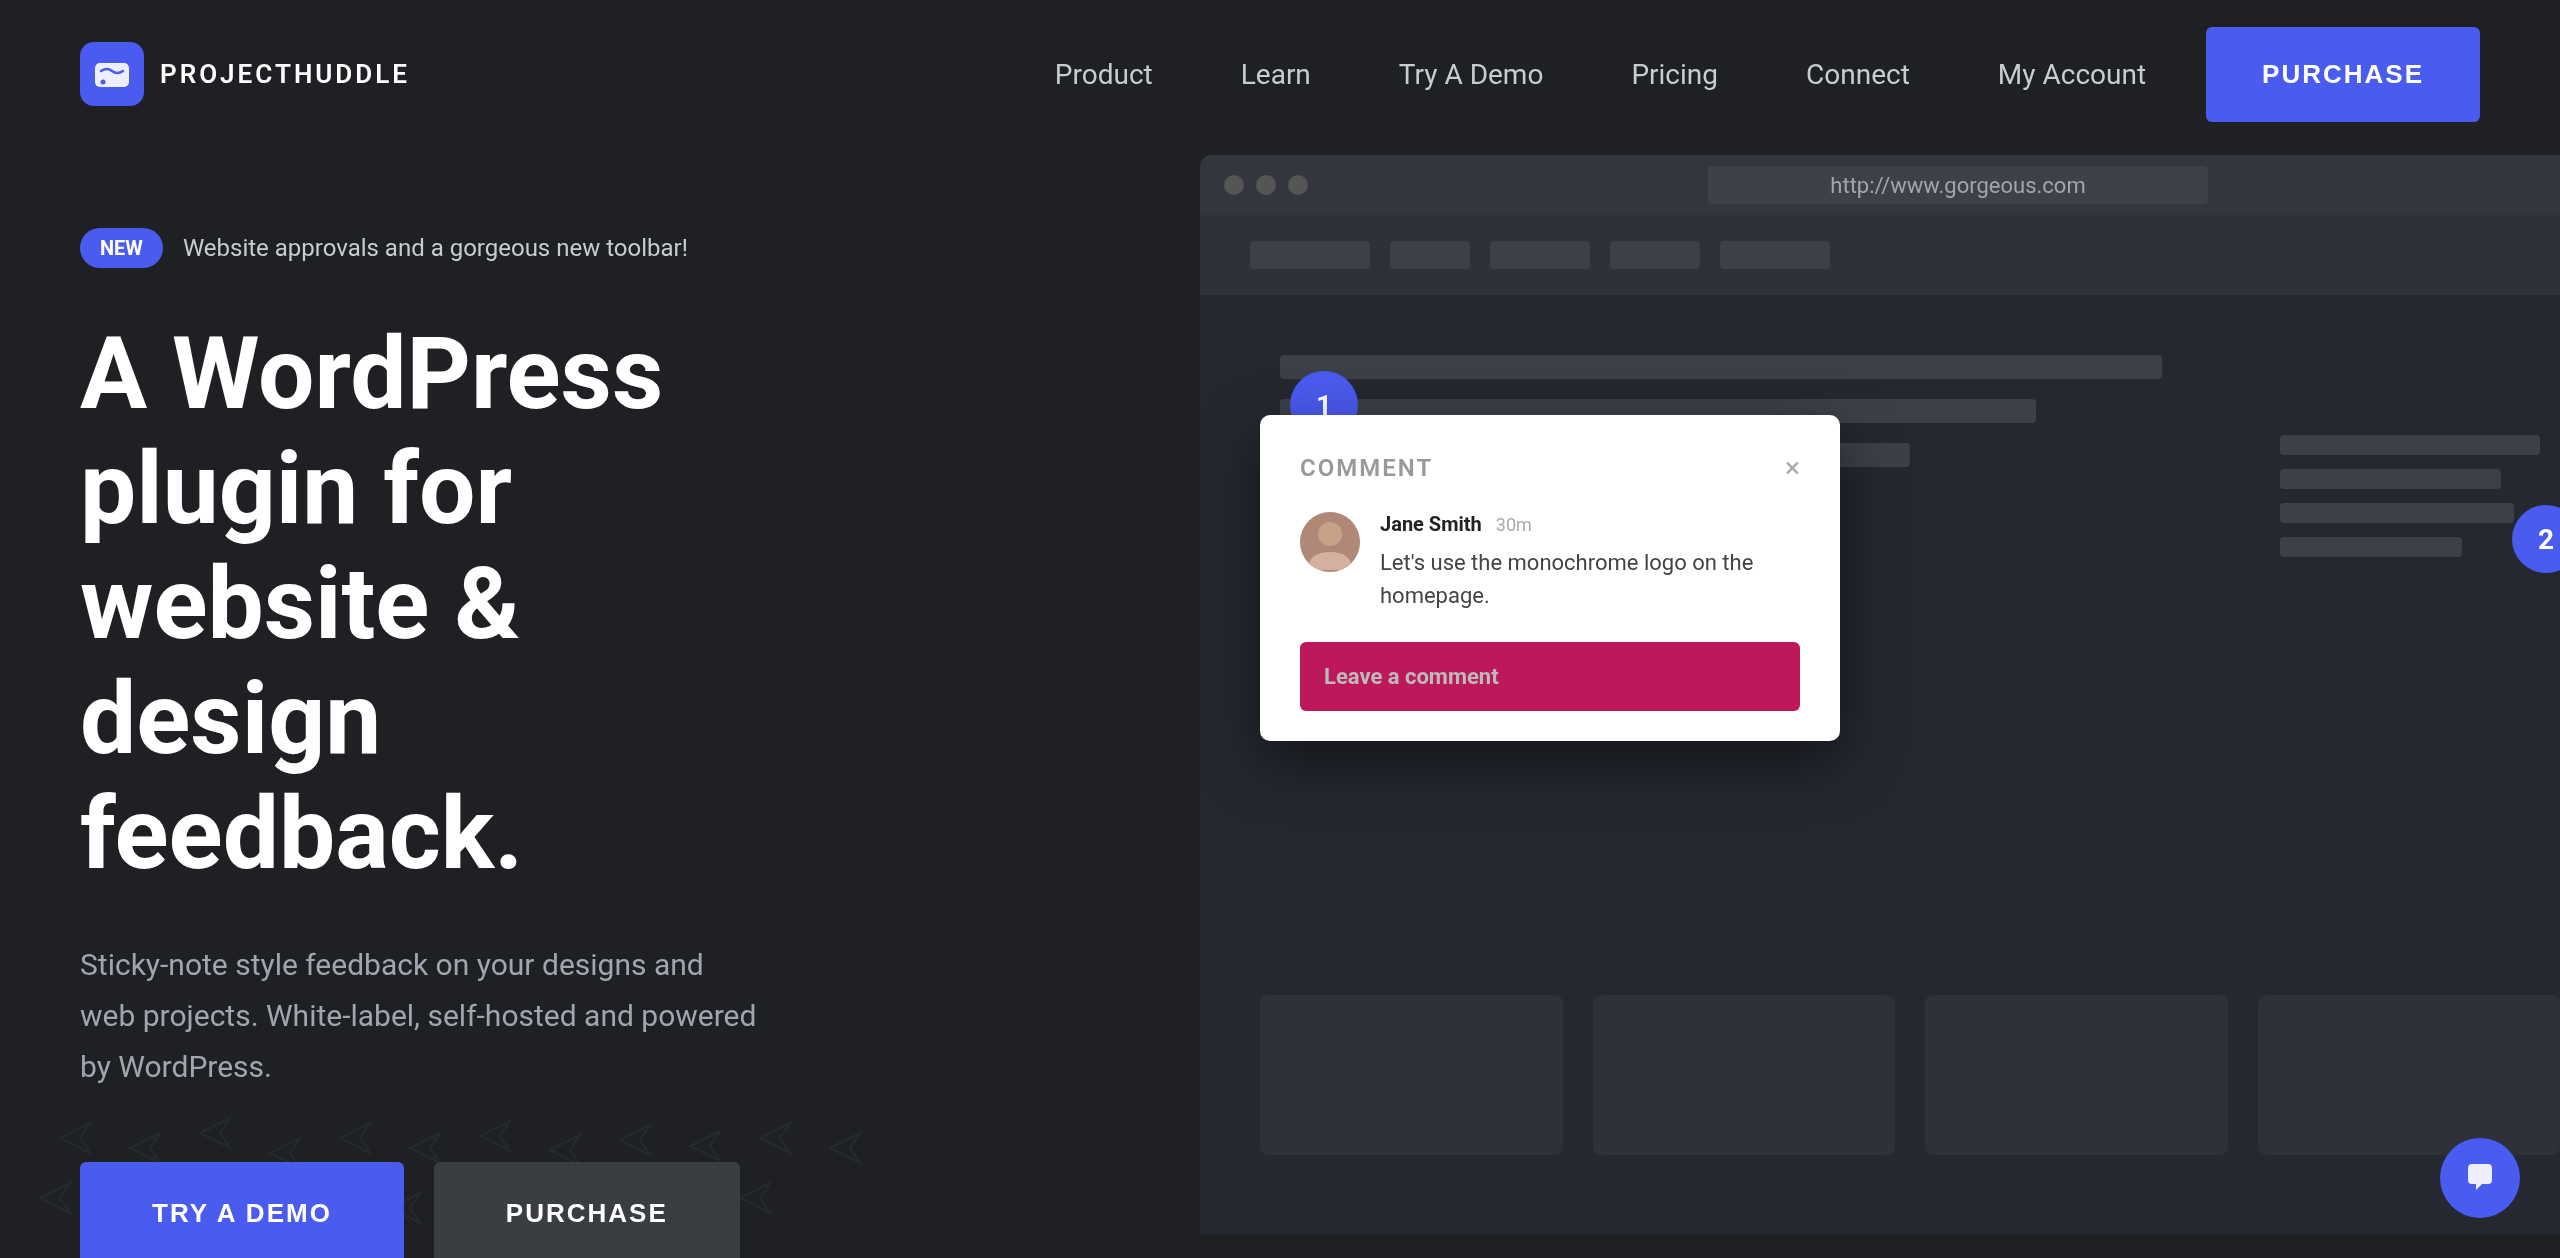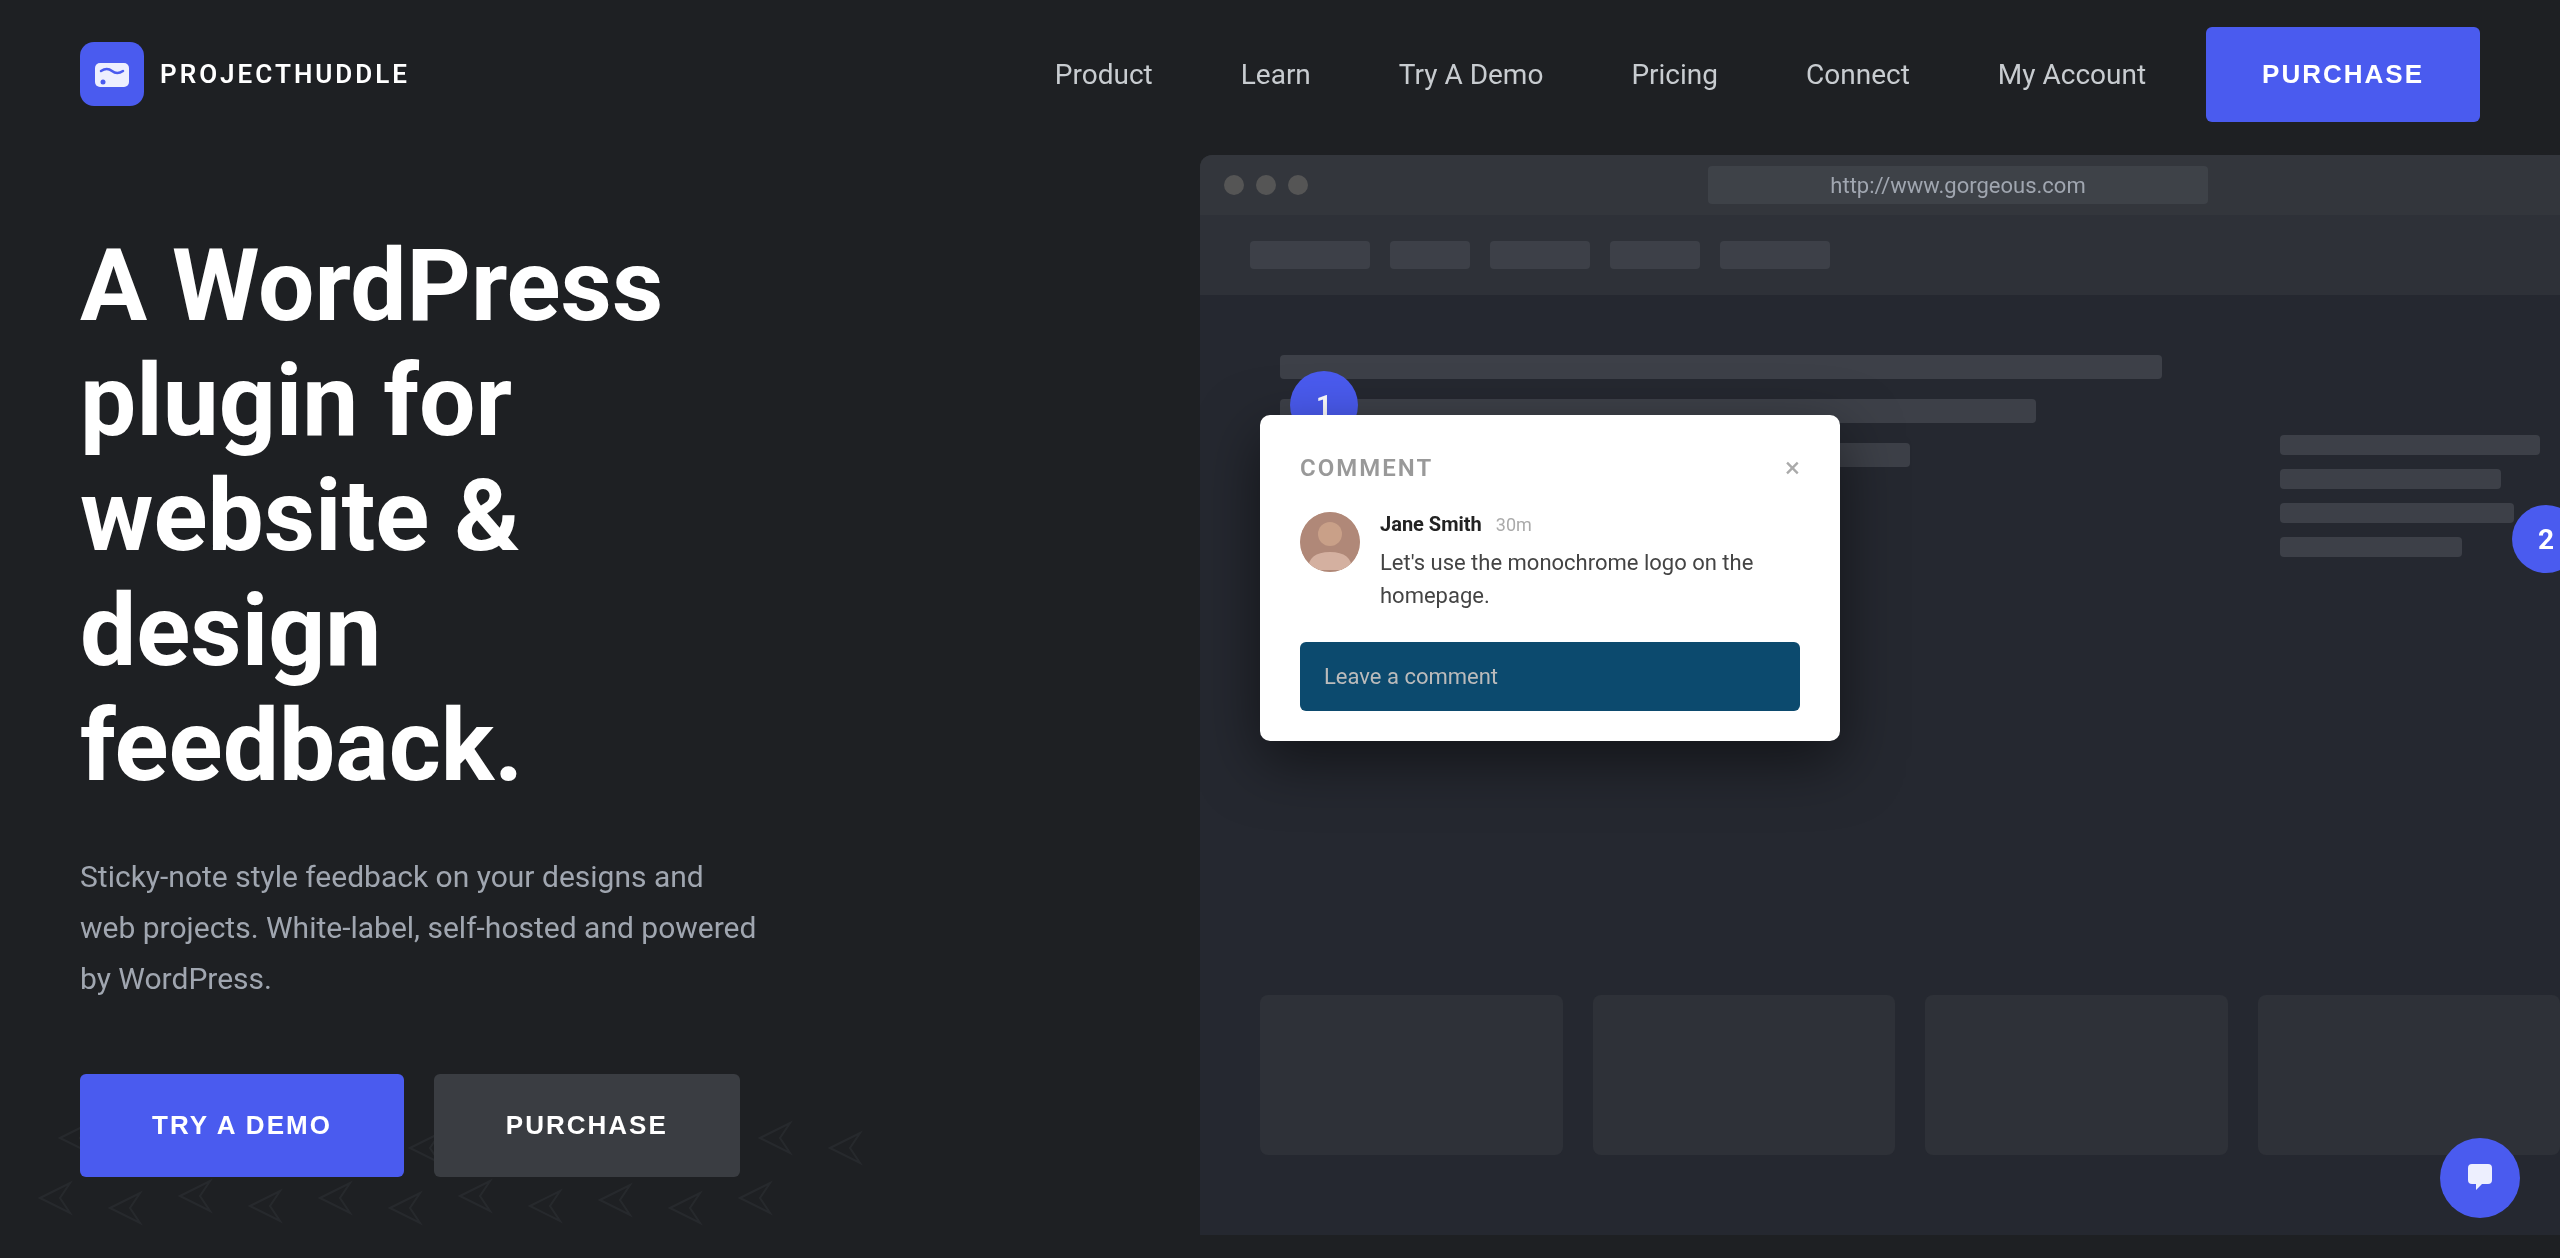--- a/index.html
+++ b/index.html
@@ -290,23 +290,24 @@
     .comment-time {
       font-size: 18px;
       color: #aaa;
     }
     .comment-text {
       font-size: 22px;
       color: #444;
       line-height: 1.5;
     }
     .comment-input-area {
-      background: #0c4a6e;
+      background: #be185d;
       border-radius: 6px;
       padding: 22px 24px;
+      font-weight: bold;
     }
     .comment-input-placeholder {
       color: #bbb;
       font-size: 22px;
     }
     .mock-block {
       background: #3d4048;
       border-radius: 4px;
       height: 20px;
     }
@@ -365,20 +366,24 @@
     <a class="nav-link">Try A Demo</a>
     <a class="nav-link">Pricing</a>
     <a class="nav-link">Connect</a>
     <a class="nav-link">My Account</a>
   </div>
 
   <button class="purchase-btn">PURCHASE</button>
 </nav>
 
 <div class="hero-left" style="position:absolute; top: 228px; left: 80px; z-index:10;">
+  <div class="new-badge-row">
+    <span class="new-badge">NEW</span>
+    <span class="new-badge-text">Website approvals and a gorgeous new toolbar!</span>
+  </div>
 
   <h1 class="hero-title">A WordPress plugin for website &amp; design feedback.</h1>
 
   <p class="hero-subtitle">Sticky-note style feedback on your designs and web projects. White-label, self-hosted and powered by WordPress.</p>
 
   <div class="hero-buttons">
     <button class="btn-demo">TRY A DEMO</button>
     <button class="btn-purchase">PURCHASE</button>
   </div>
 </div>

